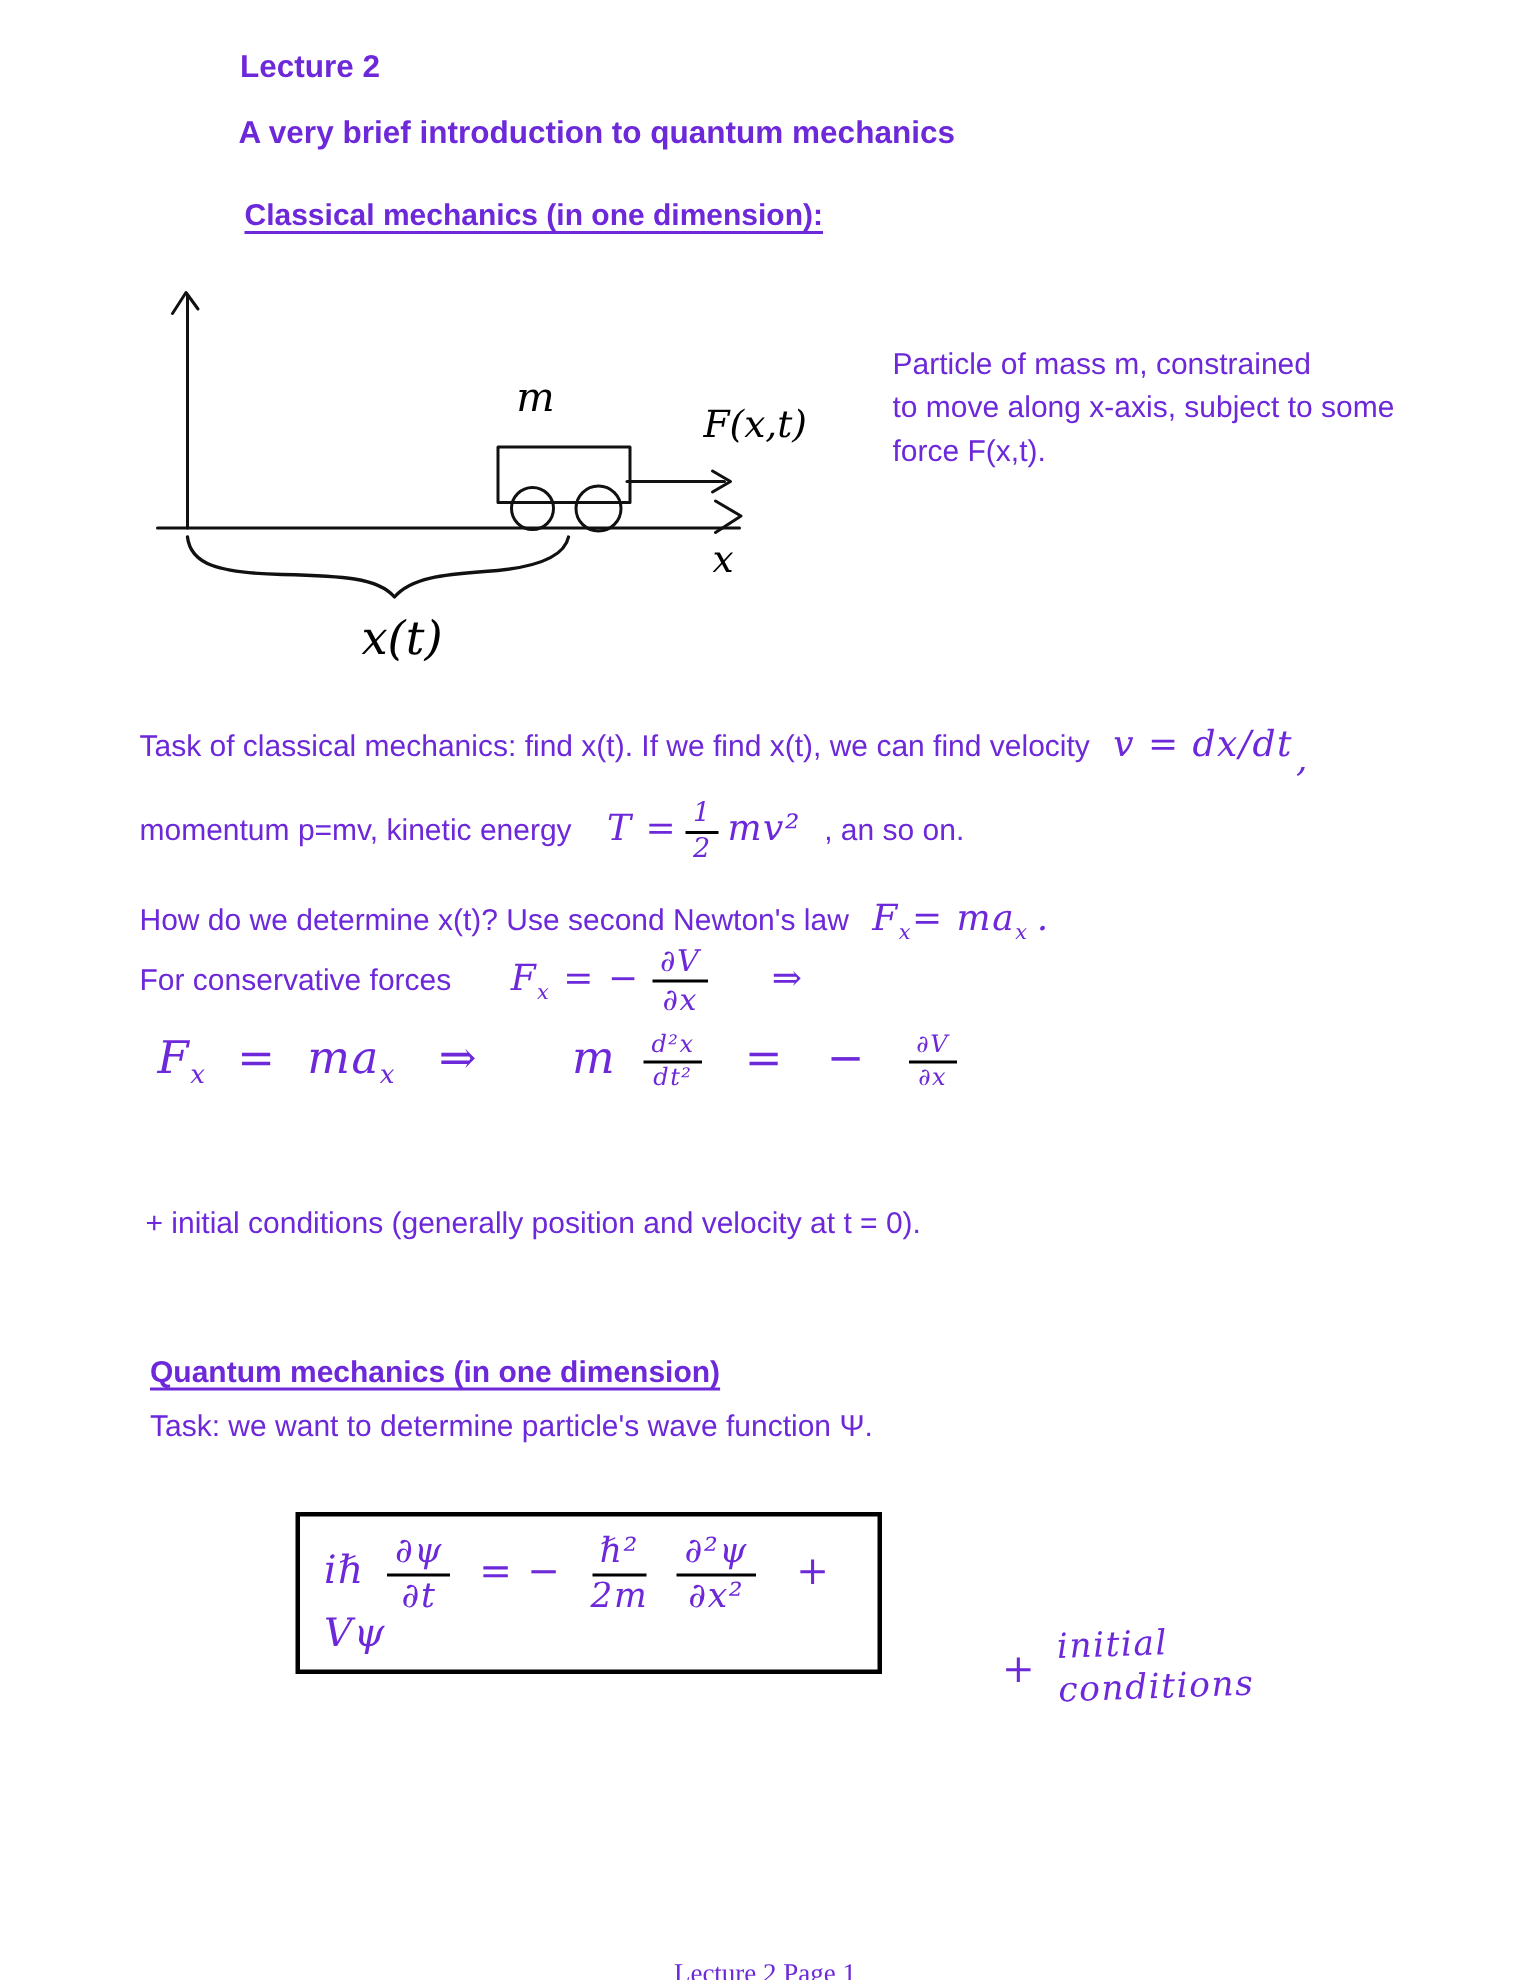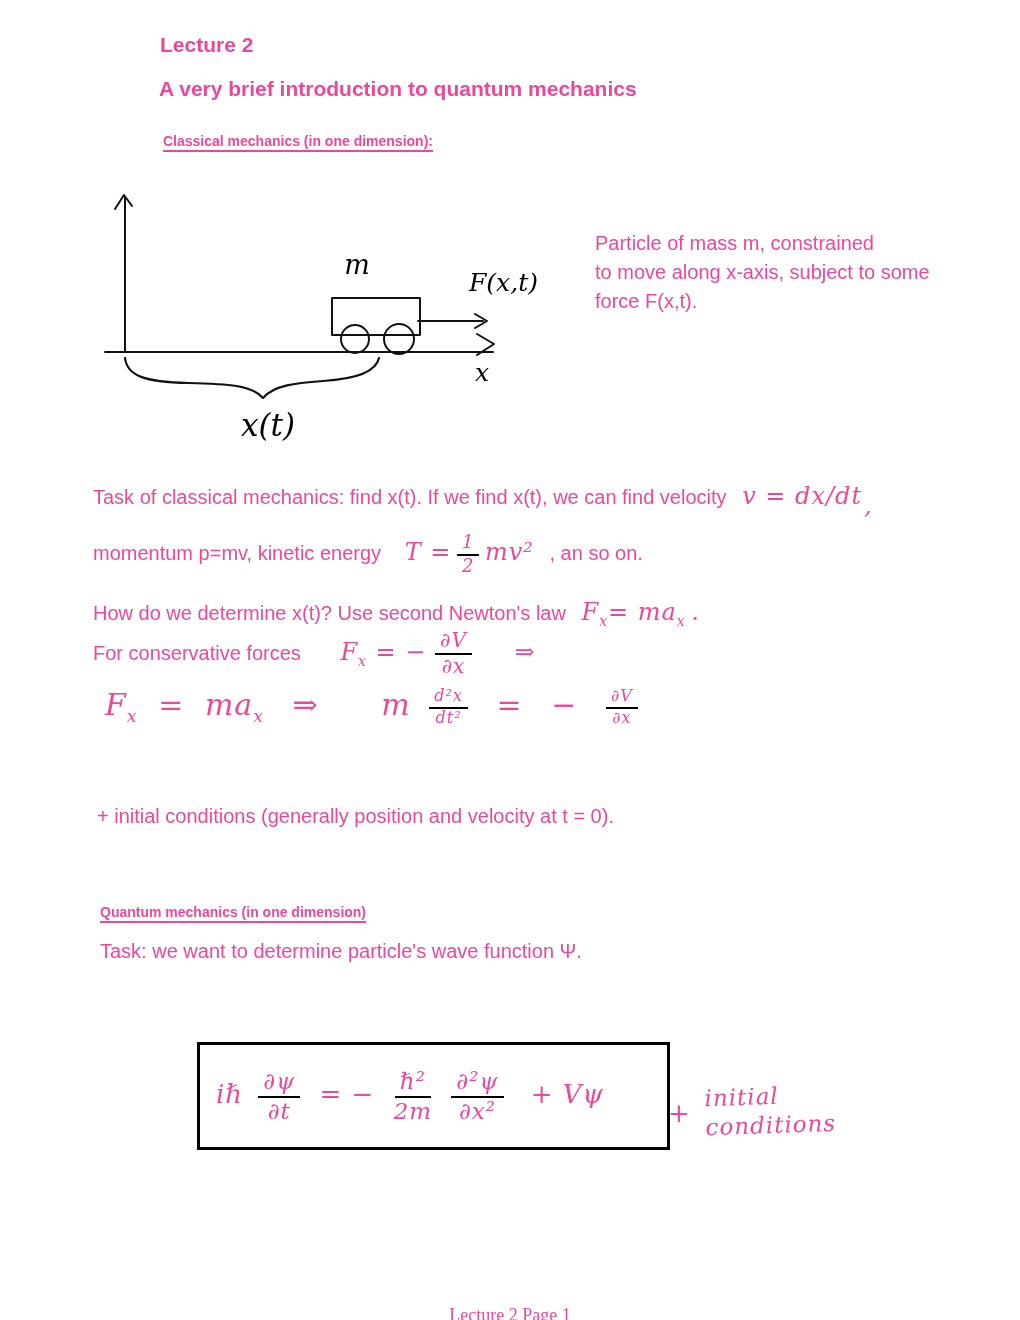--- a/index.html
+++ b/index.html
@@ -1,25 +1,25 @@
 <!DOCTYPE html>
 <html><head>
 <meta charset="utf-8">
 <style>
   html,body{margin:0;padding:0;background:#ffffff;}
   .page{
     position:relative;width:1020px;height:1320px;background:#ffffff;
-    font-family:"Liberation Sans",sans-serif;color:#ec4899;overflow:hidden;text-decoration:underline;
+    font-family:"Liberation Sans",sans-serif;color:#6d28d9;overflow:hidden;text-decoration:underline;
   }
   .abs{position:absolute;}
   .typed{font-size:20px;line-height:1;white-space:nowrap;}
   .caption{font-size:20px;line-height:1.45;white-space:nowrap;}
   .title{font-weight:bold;font-size:21px;white-space:nowrap;}
   .section-heading{
-    font-weight:bold;font-size:14px;white-space:nowrap;
+    font-weight:bold;font-size:20px;white-space:nowrap;
     text-decoration:underline;text-decoration-thickness:2px;text-underline-offset:4px;
   }
   
   .hw{font-family:"DejaVu Serif","DejaVu Sans",serif;font-style:italic;letter-spacing:1px;}
   .hw-inline{font-size:24px;}
   .hw-big{font-size:30px;}
   .hw-box{font-size:26px;}
   sub.hw-sub{font-size:0.58em;line-height:0;}
   .frac{
     display:inline-flex;flex-direction:column;align-items:center;
@@ -129,21 +129,21 @@
       </span>
   </div>
 
   <div class="abs typed" style="left:97px;top:806px">+ initial conditions (generally position and velocity at t = 0).</div>
 
   <div class="abs section-heading" style="left:100px;top:904px">Quantum mechanics (in one dimension)</div>
 
   <div class="abs typed" style="left:100px;top:941px">Task: we want to determine particle's wave function Ψ.</div>
 
 
-  <div class="abs eq-box" style="left:197px;top:1042px;width:473px;height:108px">
+  <div class="abs eq-box" style="left:197px;top:1008px;width:391px;height:108px">
     <span class="hw hw-box" style="line-height:1">
       <span>iℏ</span>
       <span class="frac frac-bx" style="margin-left:6px">
           <span class="num">∂ψ</span>
           <span class="den">∂t</span>
         </span>
       <span class="gap-s">= −</span>
       <span class="frac frac-bx gap-s">
           <span class="num">ℏ²</span>
           <span class="den">2m</span>

